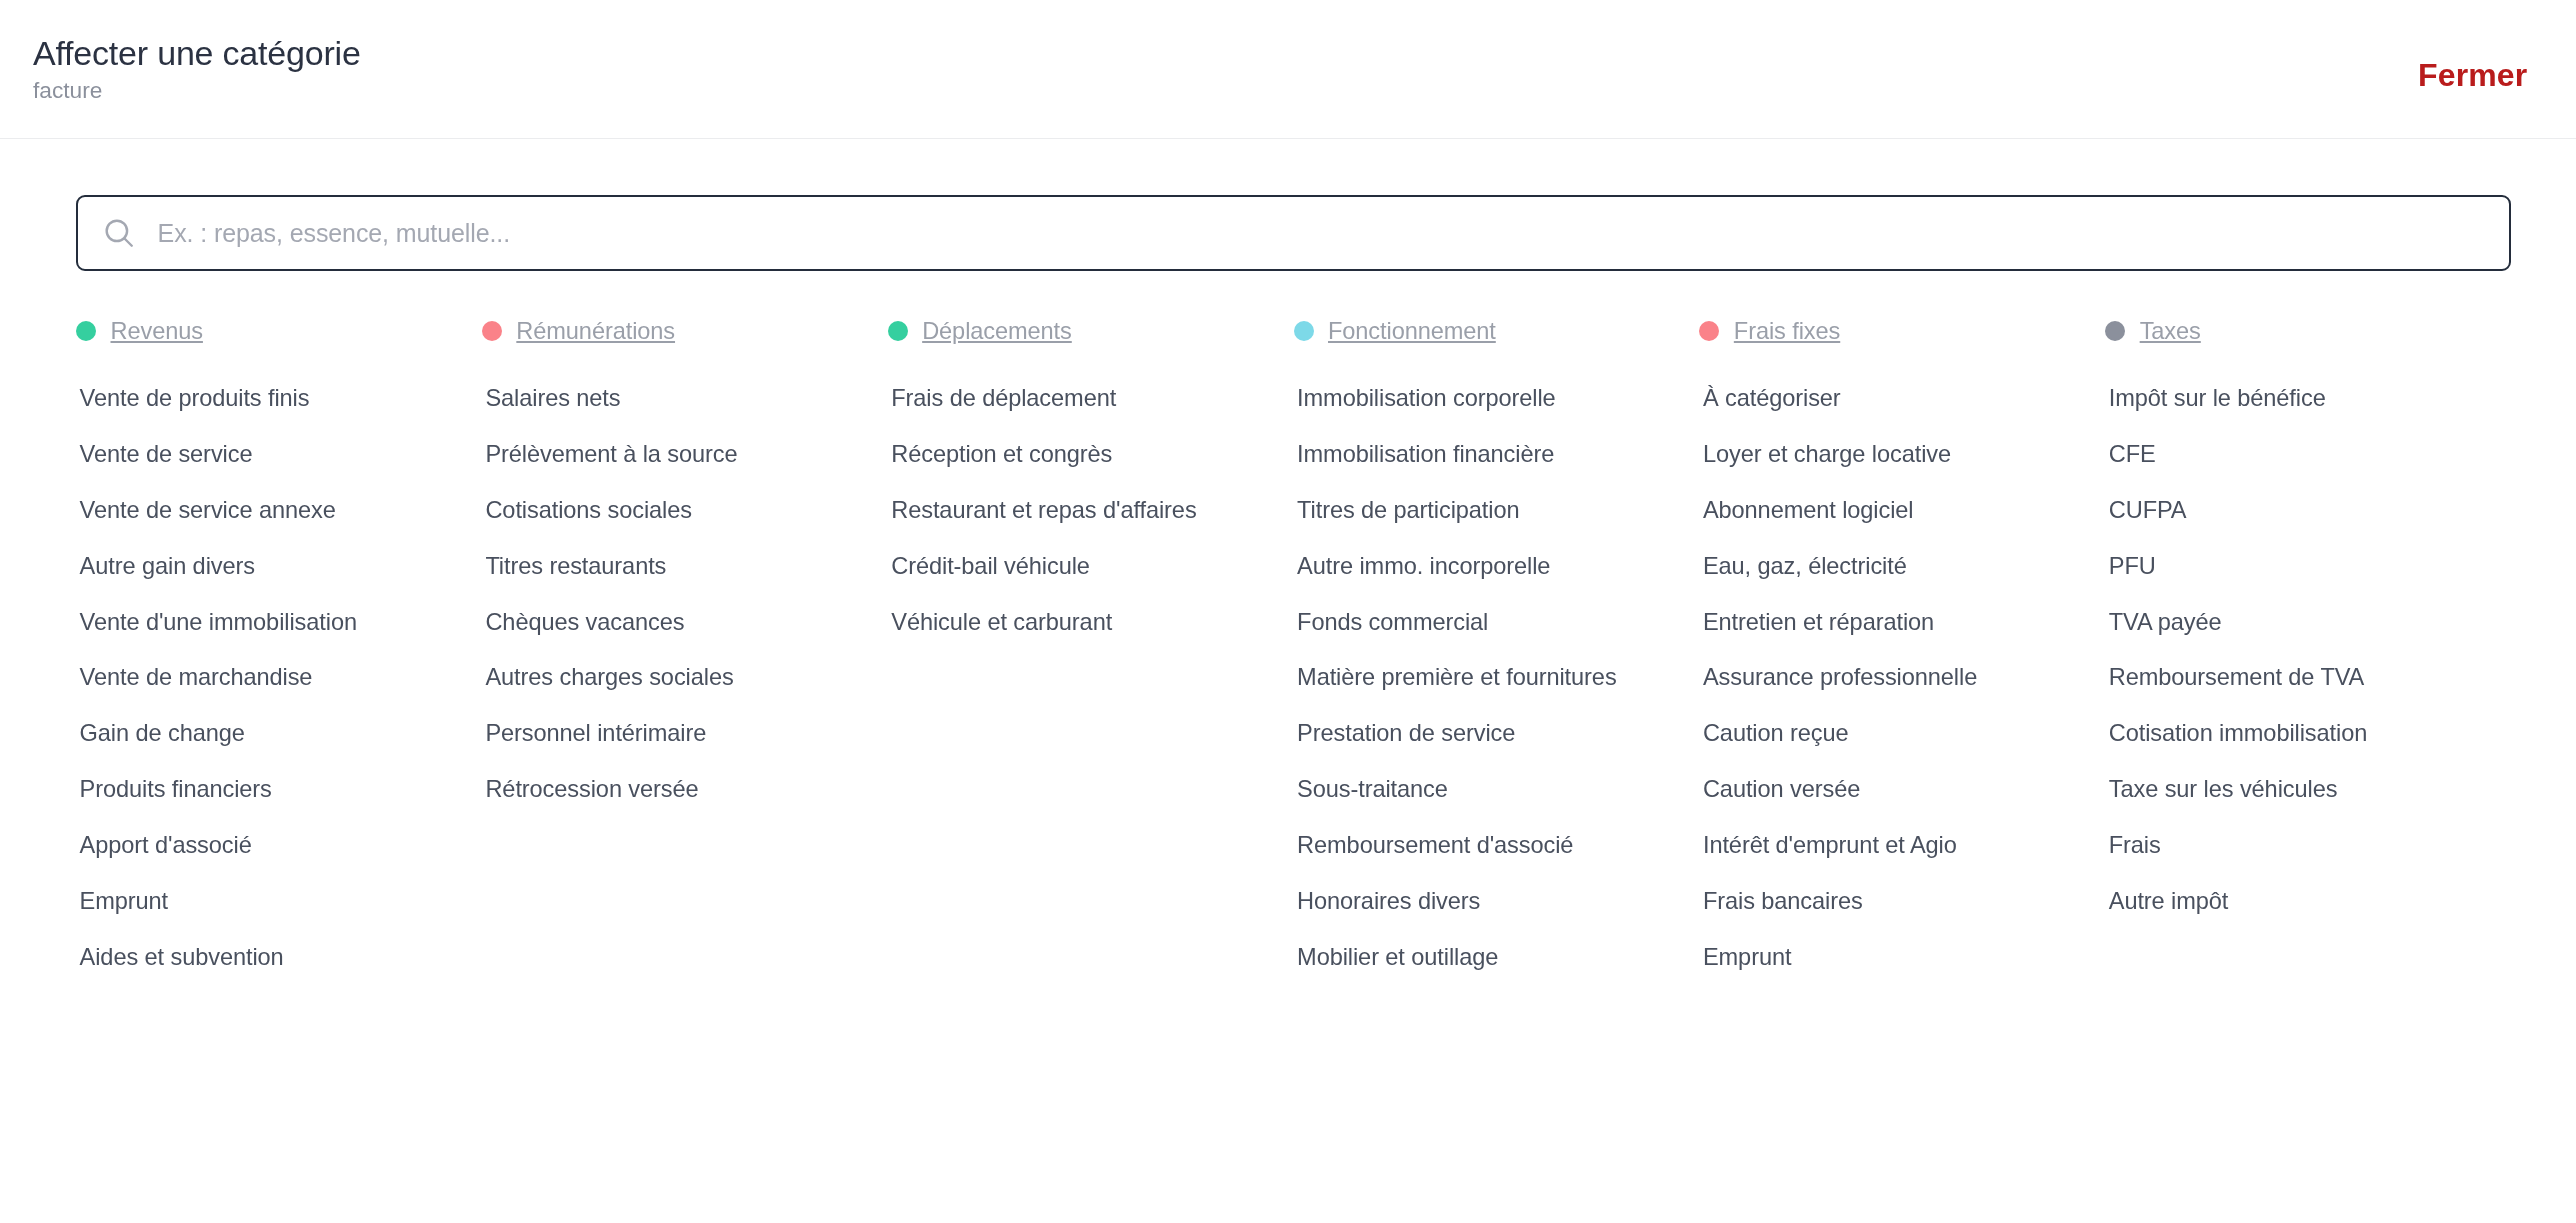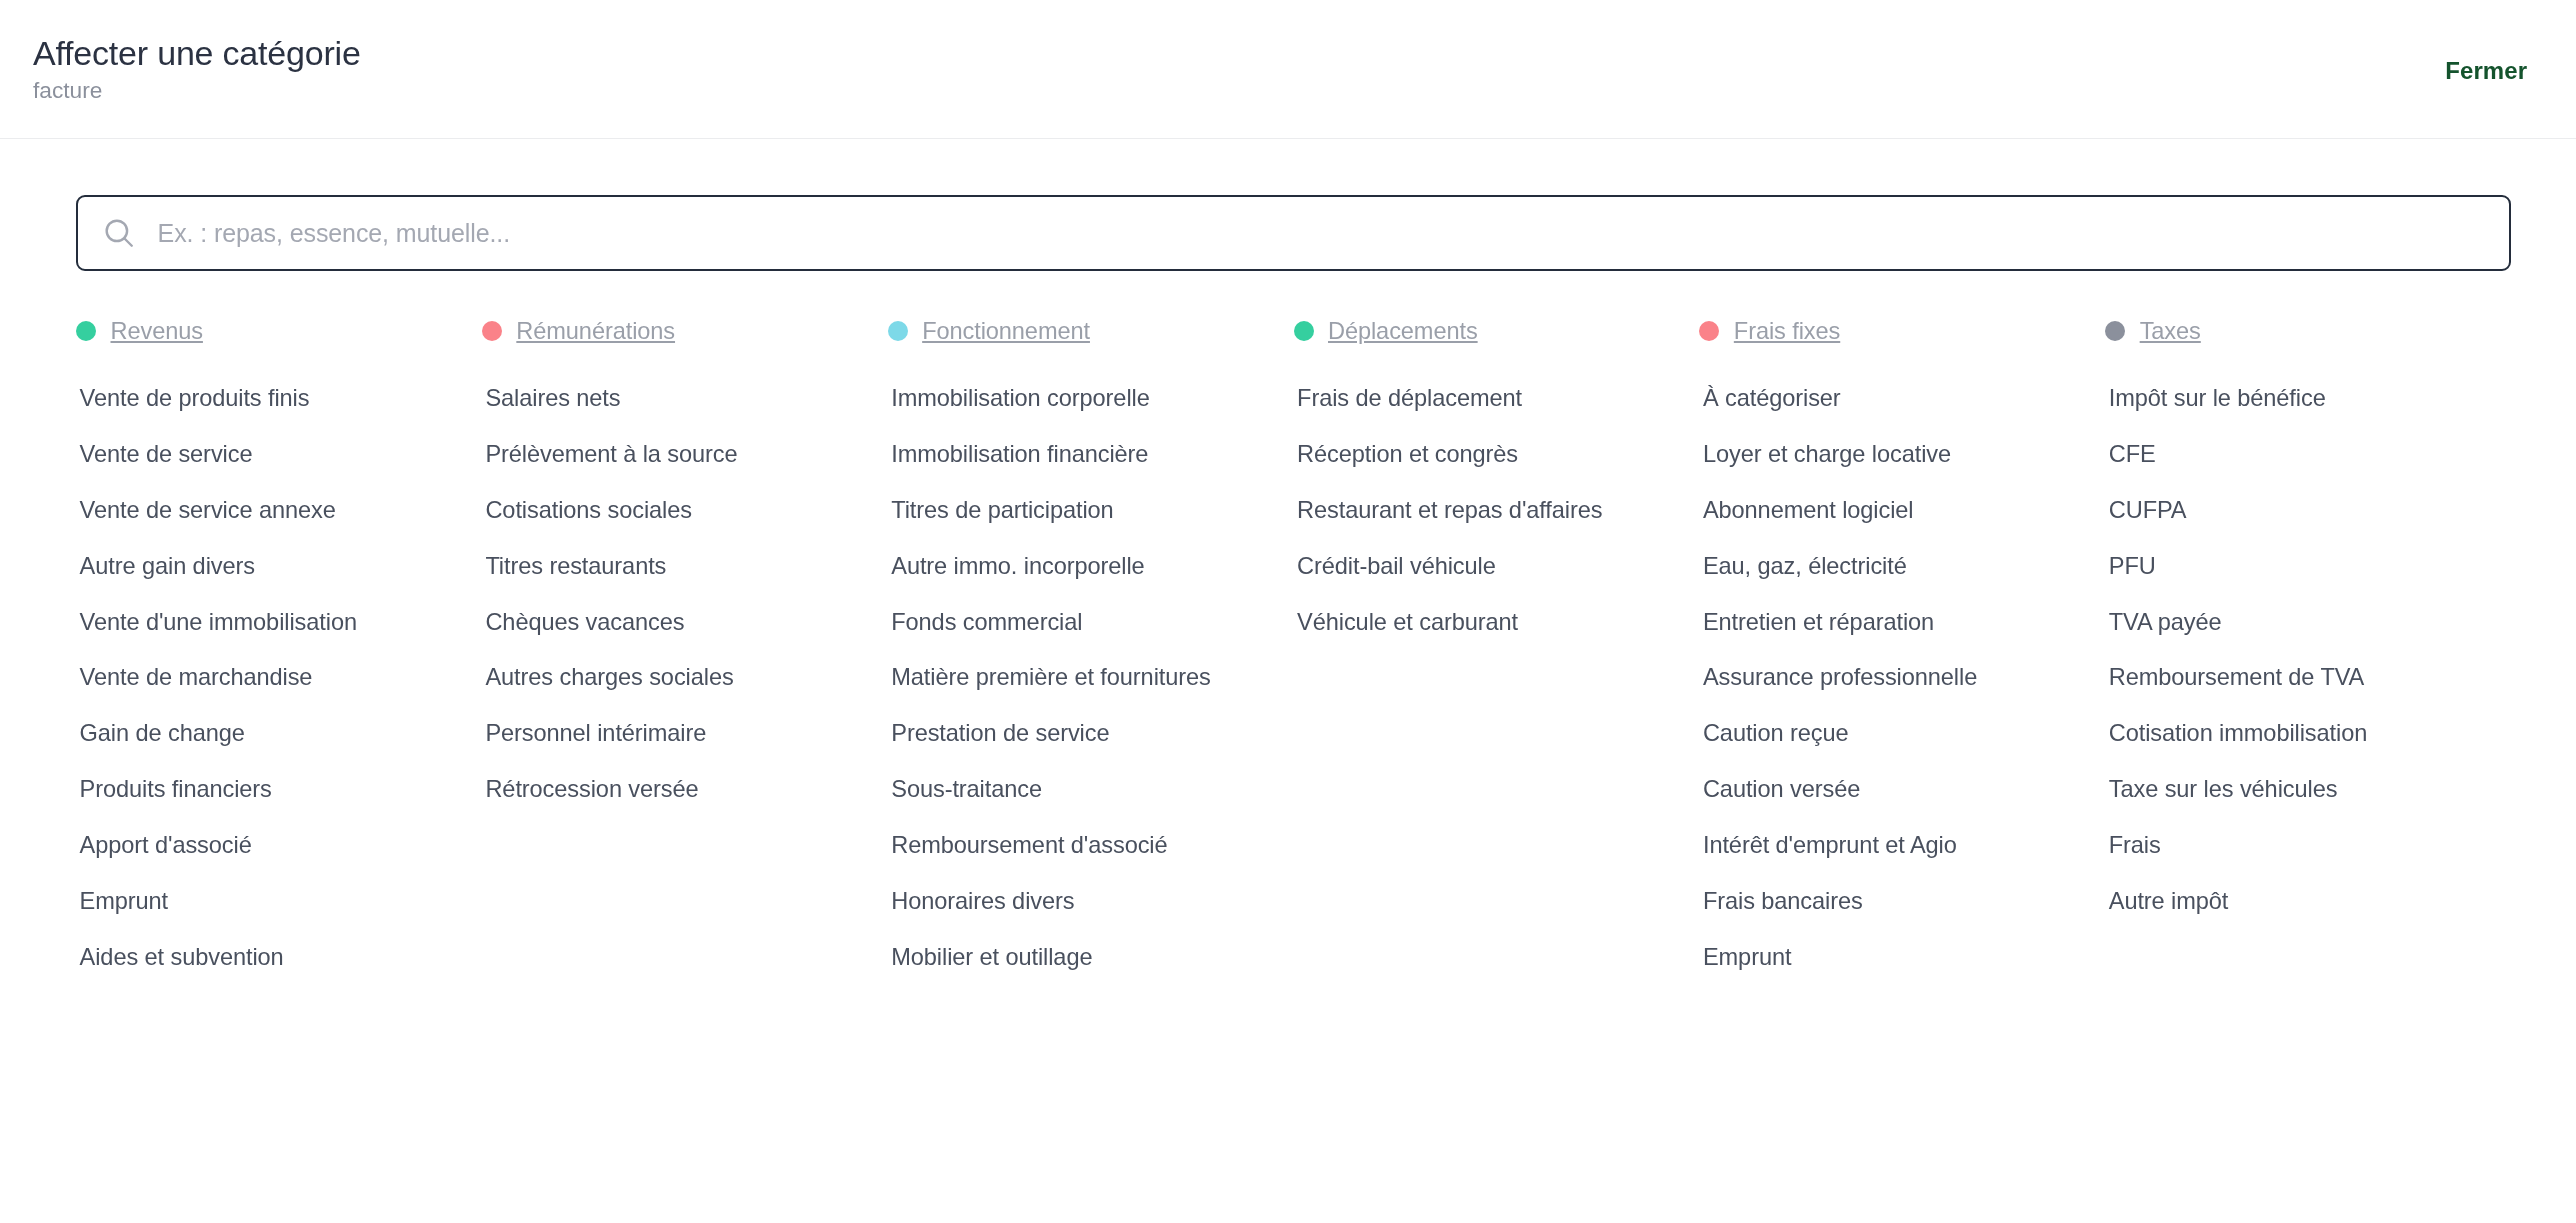--- a/index.html
+++ b/index.html
@@ -51,23 +51,23 @@
 
   .modal-subtitle {
     font-size: 22.7px;
     line-height: 1.15;
     font-weight: 400;
     color: #8b909c;
     letter-spacing: 0px;
   }
 
   .close-button {
-    font-size: 24px;
+    font-size: 32px;
     font-weight: 700;
-    color: #14532d;
+    color: #b91c1c;
     background: none;
     border: none;
     cursor: pointer;
     padding: 25px 1.8px 0 0;
     font-family: "Liberation Sans", sans-serif;
     letter-spacing: 0.1px;
   }
 
   
   .body {
@@ -222,52 +222,52 @@
             <li class="col-item">Cotisations sociales</li>
             <li class="col-item">Titres restaurants</li>
             <li class="col-item">Chèques vacances</li>
             <li class="col-item">Autres charges sociales</li>
             <li class="col-item">Personnel intérimaire</li>
             <li class="col-item">Rétrocession versée</li>
           </ul>
         </div>
         <div class="column">
           <div class="col-header">
+            <span class="col-dot" style="background: rgb(53, 207, 159);"></span>
+            <span class="col-title">Déplacements</span>
+          </div>
+          <ul class="col-items">
+            <li class="col-item">Frais de déplacement</li>
+            <li class="col-item">Réception et congrès</li>
+            <li class="col-item">Restaurant et repas d'affaires</li>
+            <li class="col-item">Crédit-bail véhicule</li>
+            <li class="col-item">Véhicule et carburant</li>
+          </ul>
+        </div>
+        <div class="column">
+          <div class="col-header">
             <span class="col-dot" style="background: rgb(125, 217, 232);"></span>
             <span class="col-title">Fonctionnement</span>
           </div>
           <ul class="col-items">
             <li class="col-item">Immobilisation corporelle</li>
             <li class="col-item">Immobilisation financière</li>
             <li class="col-item">Titres de participation</li>
             <li class="col-item">Autre immo. incorporelle</li>
             <li class="col-item">Fonds commercial</li>
             <li class="col-item">Matière première et fournitures</li>
             <li class="col-item">Prestation de service</li>
             <li class="col-item">Sous-traitance</li>
             <li class="col-item">Remboursement d'associé</li>
             <li class="col-item">Honoraires divers</li>
             <li class="col-item">Mobilier et outillage</li>
           </ul>
         </div>
         <div class="column">
           <div class="col-header">
-            <span class="col-dot" style="background: rgb(53, 207, 159);"></span>
-            <span class="col-title">Déplacements</span>
-          </div>
-          <ul class="col-items">
-            <li class="col-item">Frais de déplacement</li>
-            <li class="col-item">Réception et congrès</li>
-            <li class="col-item">Restaurant et repas d'affaires</li>
-            <li class="col-item">Crédit-bail véhicule</li>
-            <li class="col-item">Véhicule et carburant</li>
-          </ul>
-        </div>
-        <div class="column">
-          <div class="col-header">
             <span class="col-dot" style="background: rgb(250, 130, 137);"></span>
             <span class="col-title">Frais fixes</span>
           </div>
           <ul class="col-items">
             <li class="col-item">À catégoriser</li>
             <li class="col-item">Loyer et charge locative</li>
             <li class="col-item">Abonnement logiciel</li>
             <li class="col-item">Eau, gaz, électricité</li>
             <li class="col-item">Entretien et réparation</li>
             <li class="col-item">Assurance professionnelle</li>

